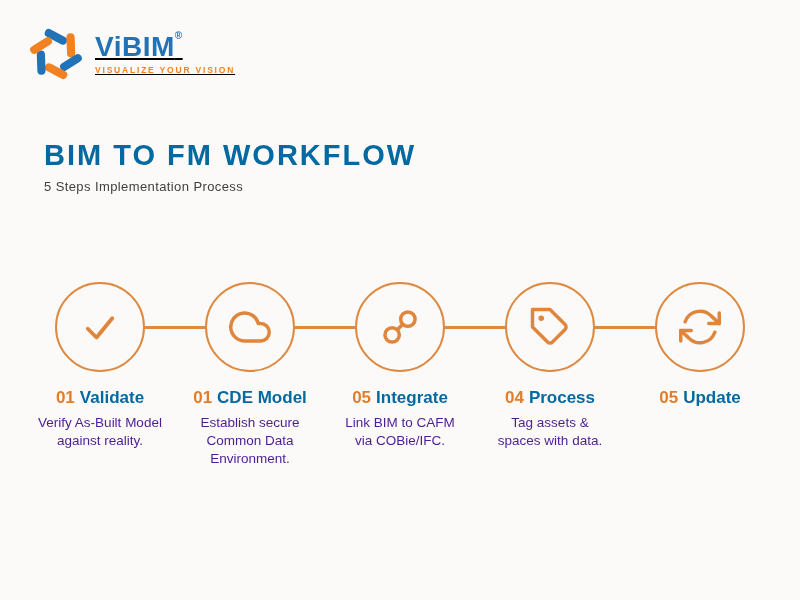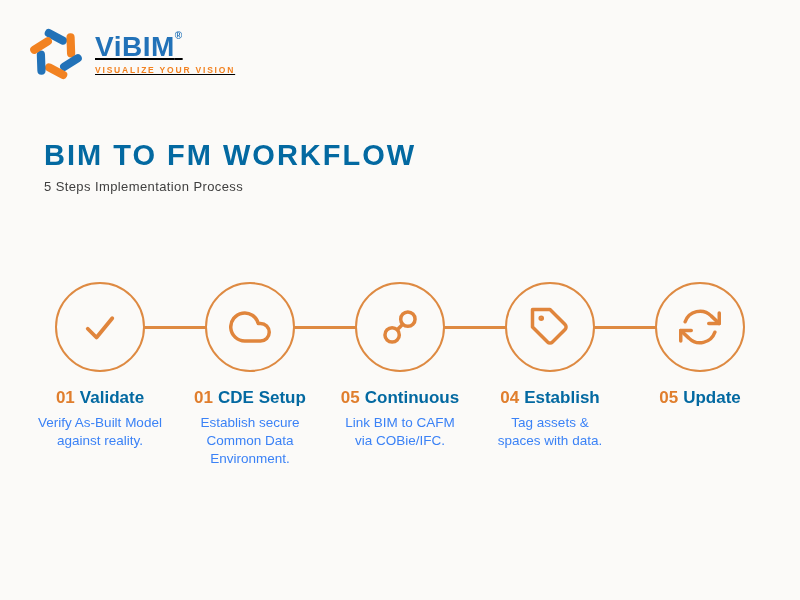--- a/index.html
+++ b/index.html
@@ -49,21 +49,21 @@
   .circle {
     width: 90px; height: 90px; border-radius: 50%;
     border: 2.5px solid #DE8A42; background: #FBFAF8;
     display: flex; align-items: center; justify-content: center;
   }
   .circle svg { width: 42px; height: 42px; stroke: #E0853C; fill: none; stroke-width: 2; stroke-linecap: round; stroke-linejoin: round; }
   .step-label { margin-top: 16px; font-size: 17px; font-weight: 700; white-space: nowrap; }
   .step-number { color: #E07E2D; margin-right: 5px; }
   .step-name { color: #0369a1; }
   .step-desc {
-    margin-top: 6px; font-size: 13.5px; color: #3b82f6;
+    margin-top: 6px; font-size: 13.5px; color: #4c1d95;
     text-align: center; line-height: 1.32; white-space: pre-line;
   }
 </style>
 </head>
 <body>
 
 <div class="canvas">
 
   <div class="logo">
     <svg class="logo-mark" viewBox="0 0 60 60">
@@ -113,51 +113,51 @@
 against reality.</div>
     </div>
 
     <div class="step">
       <div class="circle">
         <svg viewBox="0 0 24 24">
           <path d="M18 10h-1.26A8 8 0 1 0 9 20h9a5 5 0 0 0 0-10z"></path>
         </svg>
       </div>
       <div class="step-label">
-        <span class="step-number">01</span><span class="step-name">CDE Setup</span>
+        <span class="step-number">01</span><span class="step-name">CDE Model</span>
       </div>
       <div class="step-desc">Establish secure
 Common Data
 Environment.</div>
     </div>
 
     <div class="step">
       <div class="circle">
         <svg viewBox="0 0 24 24">
           <circle cx="7.5" cy="16.5" r="4.1"></circle>
           <circle cx="16.5" cy="7.5" r="4.1"></circle>
           <line x1="10.6" y1="13.4" x2="13.4" y2="10.6"></line>
         </svg>
       </div>
       <div class="step-label">
-        <span class="step-number">05</span><span class="step-name">Continuous</span>
+        <span class="step-number">05</span><span class="step-name">Integrate</span>
       </div>
       <div class="step-desc">Link BIM to CAFM
 via COBie/IFC.</div>
     </div>
 
     <div class="step">
       <div class="circle">
         <svg viewBox="0 0 24 24">
           <path d="M20.59 13.41l-7.17 7.17a2 2 0 0 1-2.83 0L2 12V2h10l8.59 8.59a2 2 0 0 1 0 2.83z"></path>
           <circle cx="7" cy="7" r="0.6" fill="#E0853C"></circle>
         </svg>
       </div>
       <div class="step-label">
-        <span class="step-number">04</span><span class="step-name">Establish</span>
+        <span class="step-number">04</span><span class="step-name">Process</span>
       </div>
       <div class="step-desc">Tag assets &amp;
 spaces with data.</div>
     </div>
 
     <div class="step">
       <div class="circle">
         <svg viewBox="0 0 24 24">
           <polyline points="23 4 23 10 17 10"></polyline>
           <polyline points="1 20 1 14 7 14"></polyline>

